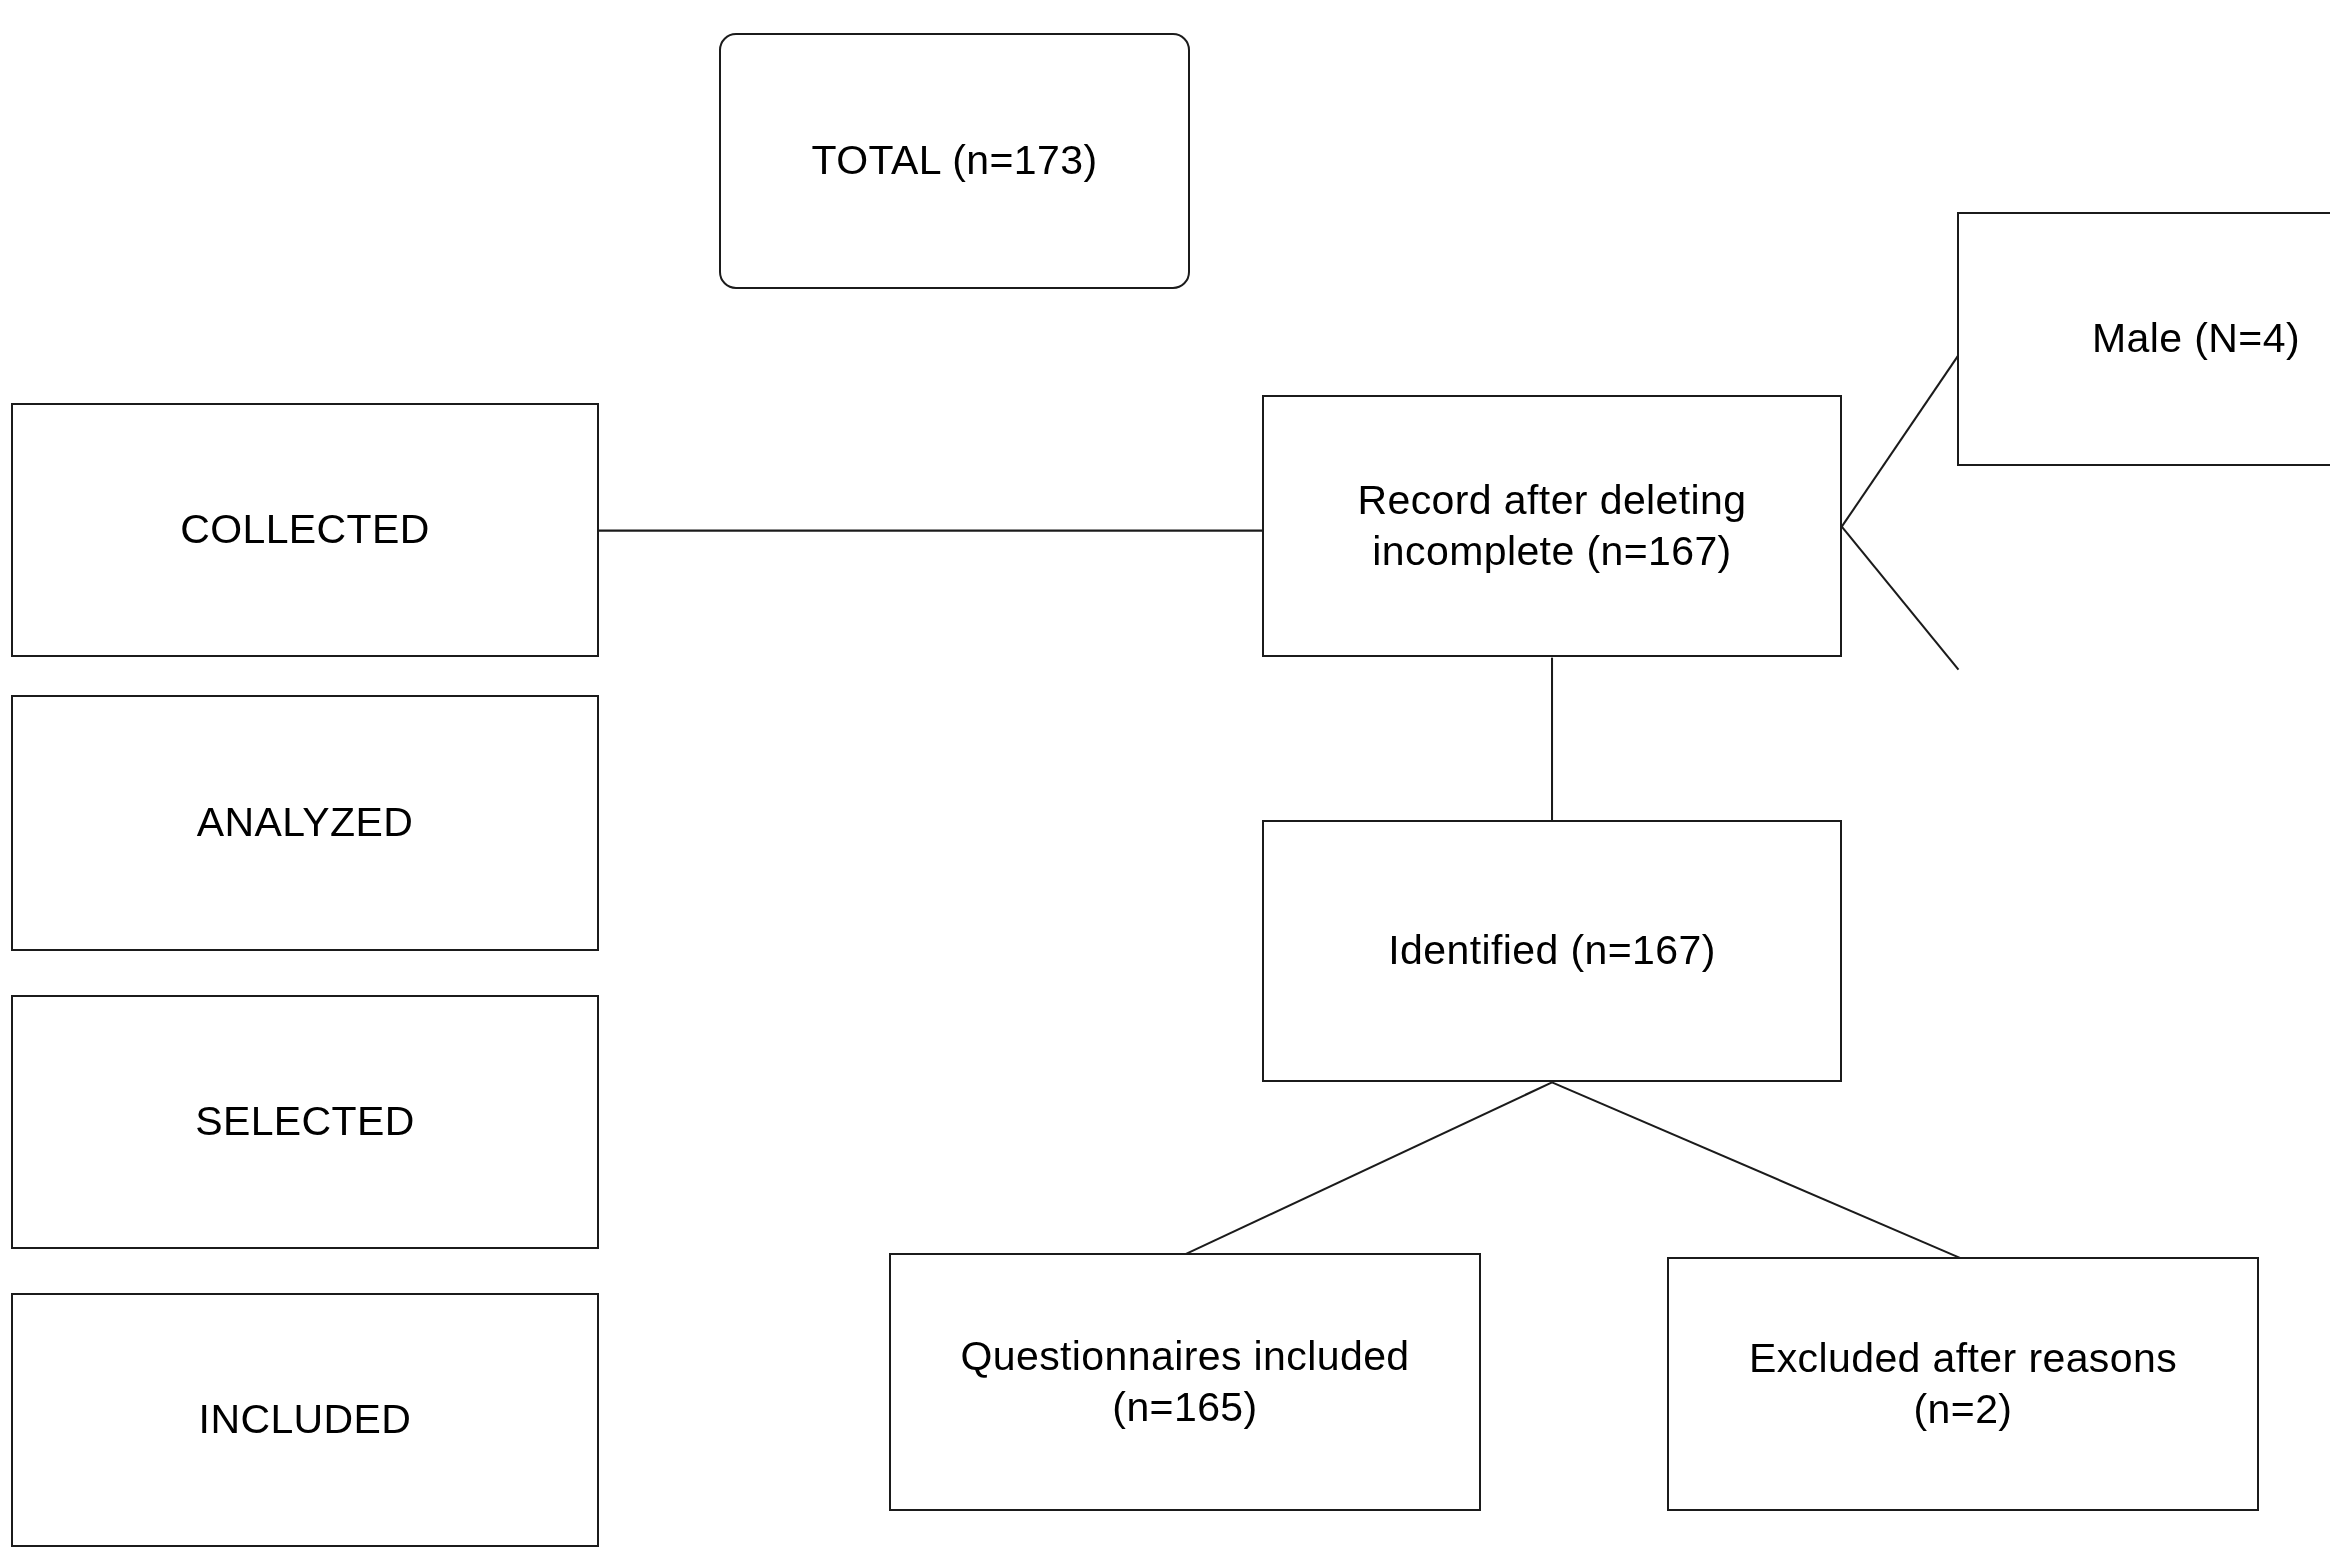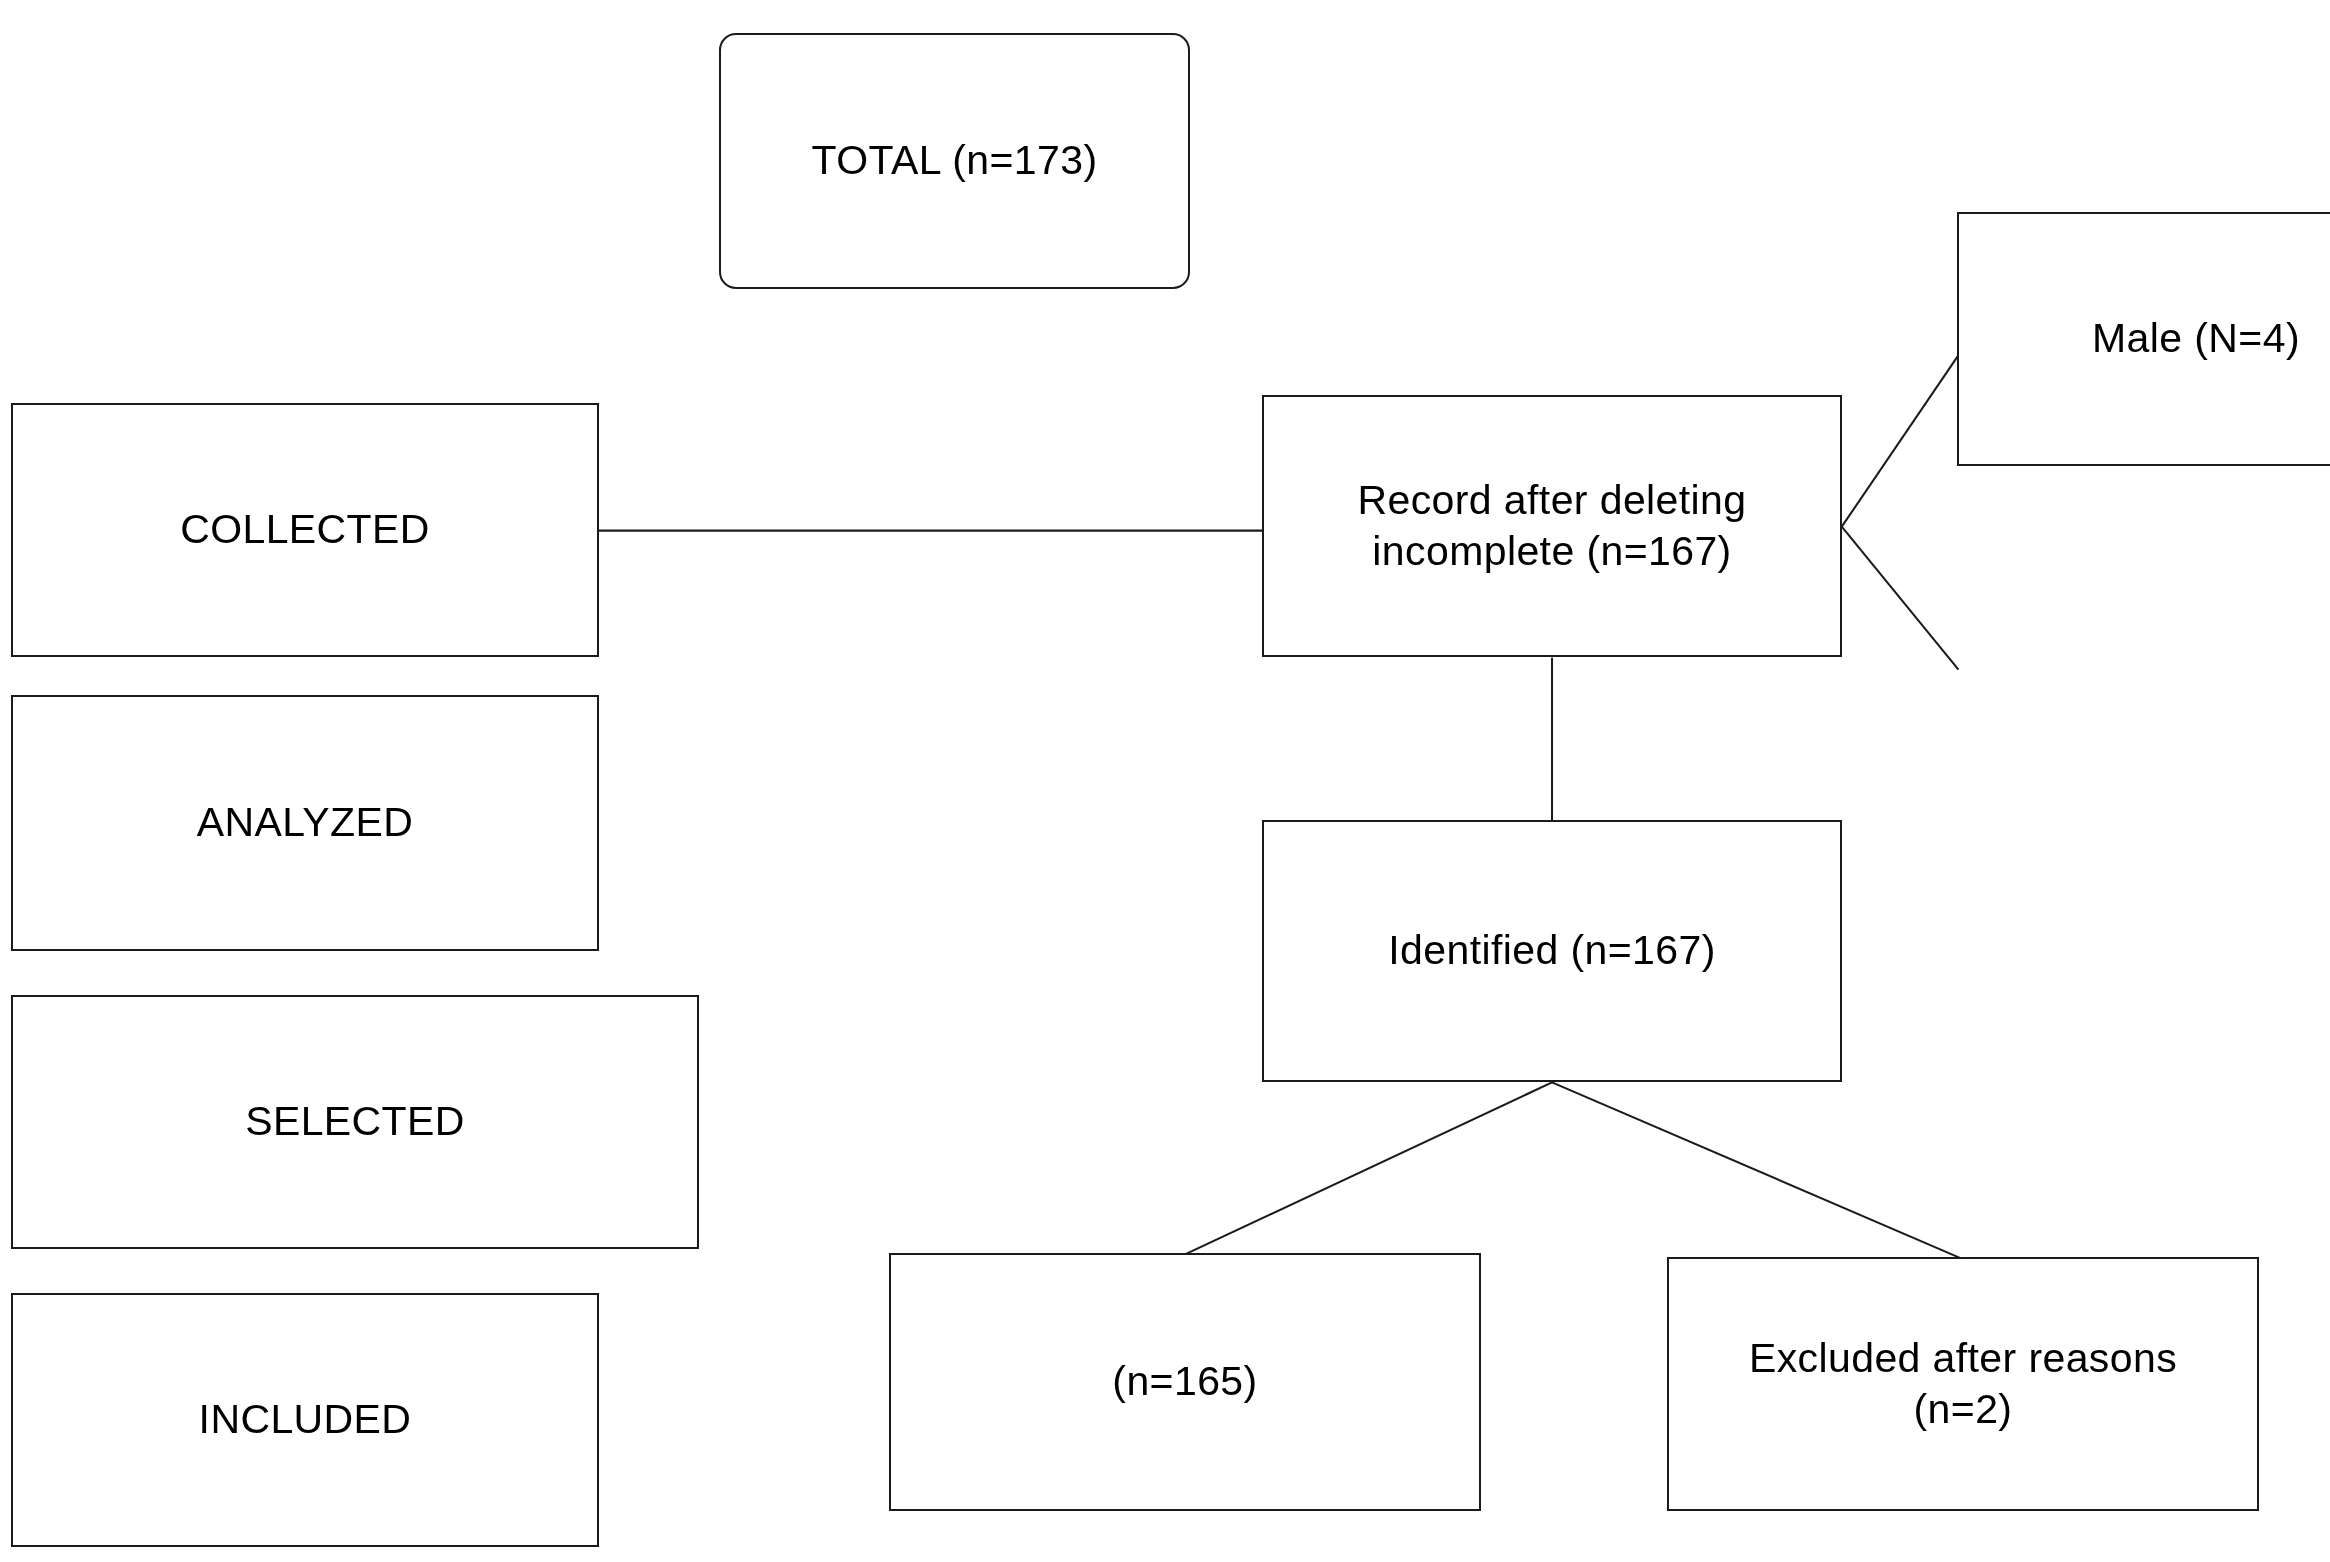--- a/index.html
+++ b/index.html
@@ -40,21 +40,21 @@
     font-size: 41px;
     line-height: 1.25;
     letter-spacing: 0.4px;
   }
   .node span { display: block; white-space: nowrap; }
 
   
   .n-total          { left: 719px;  top: 33px;   width: 471px; height: 256px; border-radius: 17px; }
   .n-collected      { left: 11px;   top: 403px;  width: 588px; height: 254px; }
   .n-analyzed       { left: 11px;   top: 695px;  width: 588px; height: 256px; }
-  .n-selected       { left: 11px;   top: 995px; width: 688px; height: 254px; }
+  .n-selected       { left: 11px;   top: 995px; width: 588px; height: 254px; }
   .n-included       { left: 11px;   top: 1293px; width: 588px; height: 254px; }
   .n-record         { left: 1262px; top: 395px;  width: 580px; height: 262px; align-items: center; }
   .n-male           { left: 1957px; top: 212px;  width: 438px; height: 254px; padding-left: 40px; }
   .n-female         { left: 1957px; top: 538px;  width: 362px; height: 262px; }
   .n-identified     { left: 1262px; top: 820px; width: 580px; height: 262px; align-items: center; }
   .n-questionnaires { left: 889px; top: 1253px; width: 592px; height: 258px; }
   .n-excluded       { left: 1667px; top: 1257px; width: 592px; height: 254px; }
 </style>
 </head>
 <body>
@@ -98,20 +98,21 @@
   <div class="node n-male">
     <span>Male (N=4)</span>
   </div>
 
 
   <div class="node n-identified">
     <span>Identified (n=167)</span>
   </div>
 
   <div class="node n-questionnaires">
+    <span>Questionnaires included</span>
     <span>(n=165)</span>
   </div>
 
   <div class="node n-excluded">
     <span>Excluded after reasons</span>
     <span>(n=2)</span>
   </div>
 
 </div>
 

